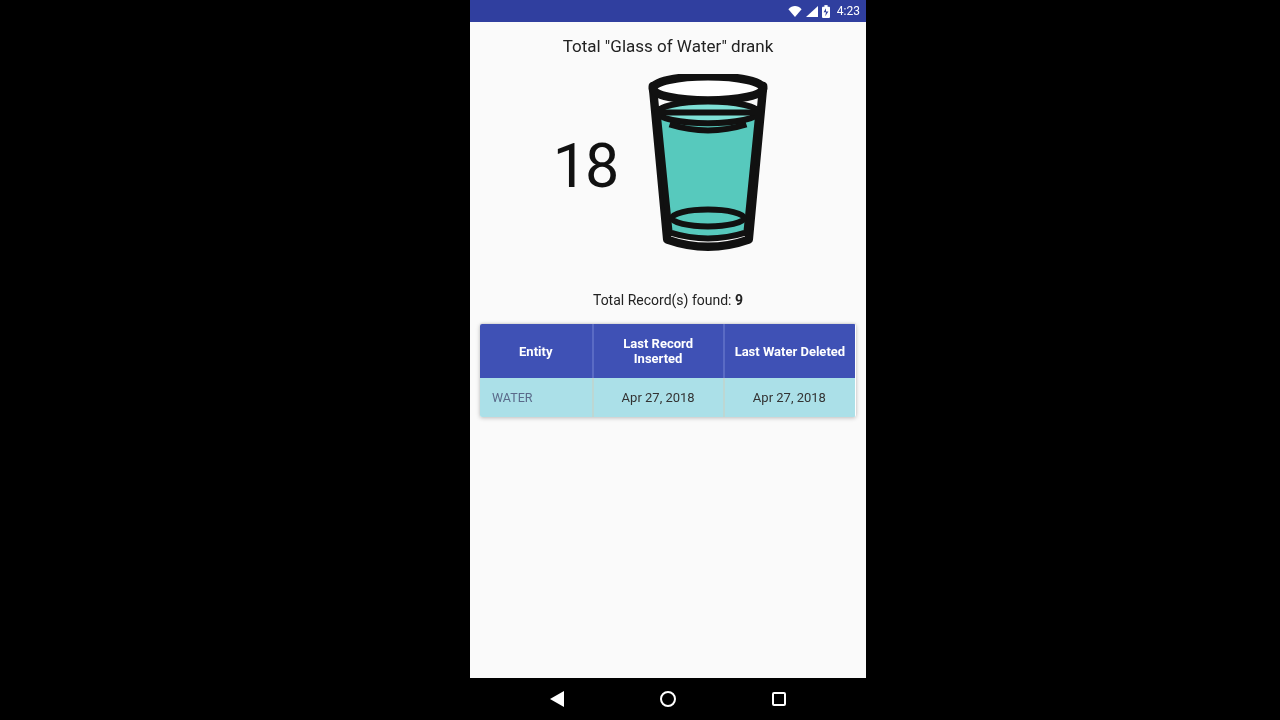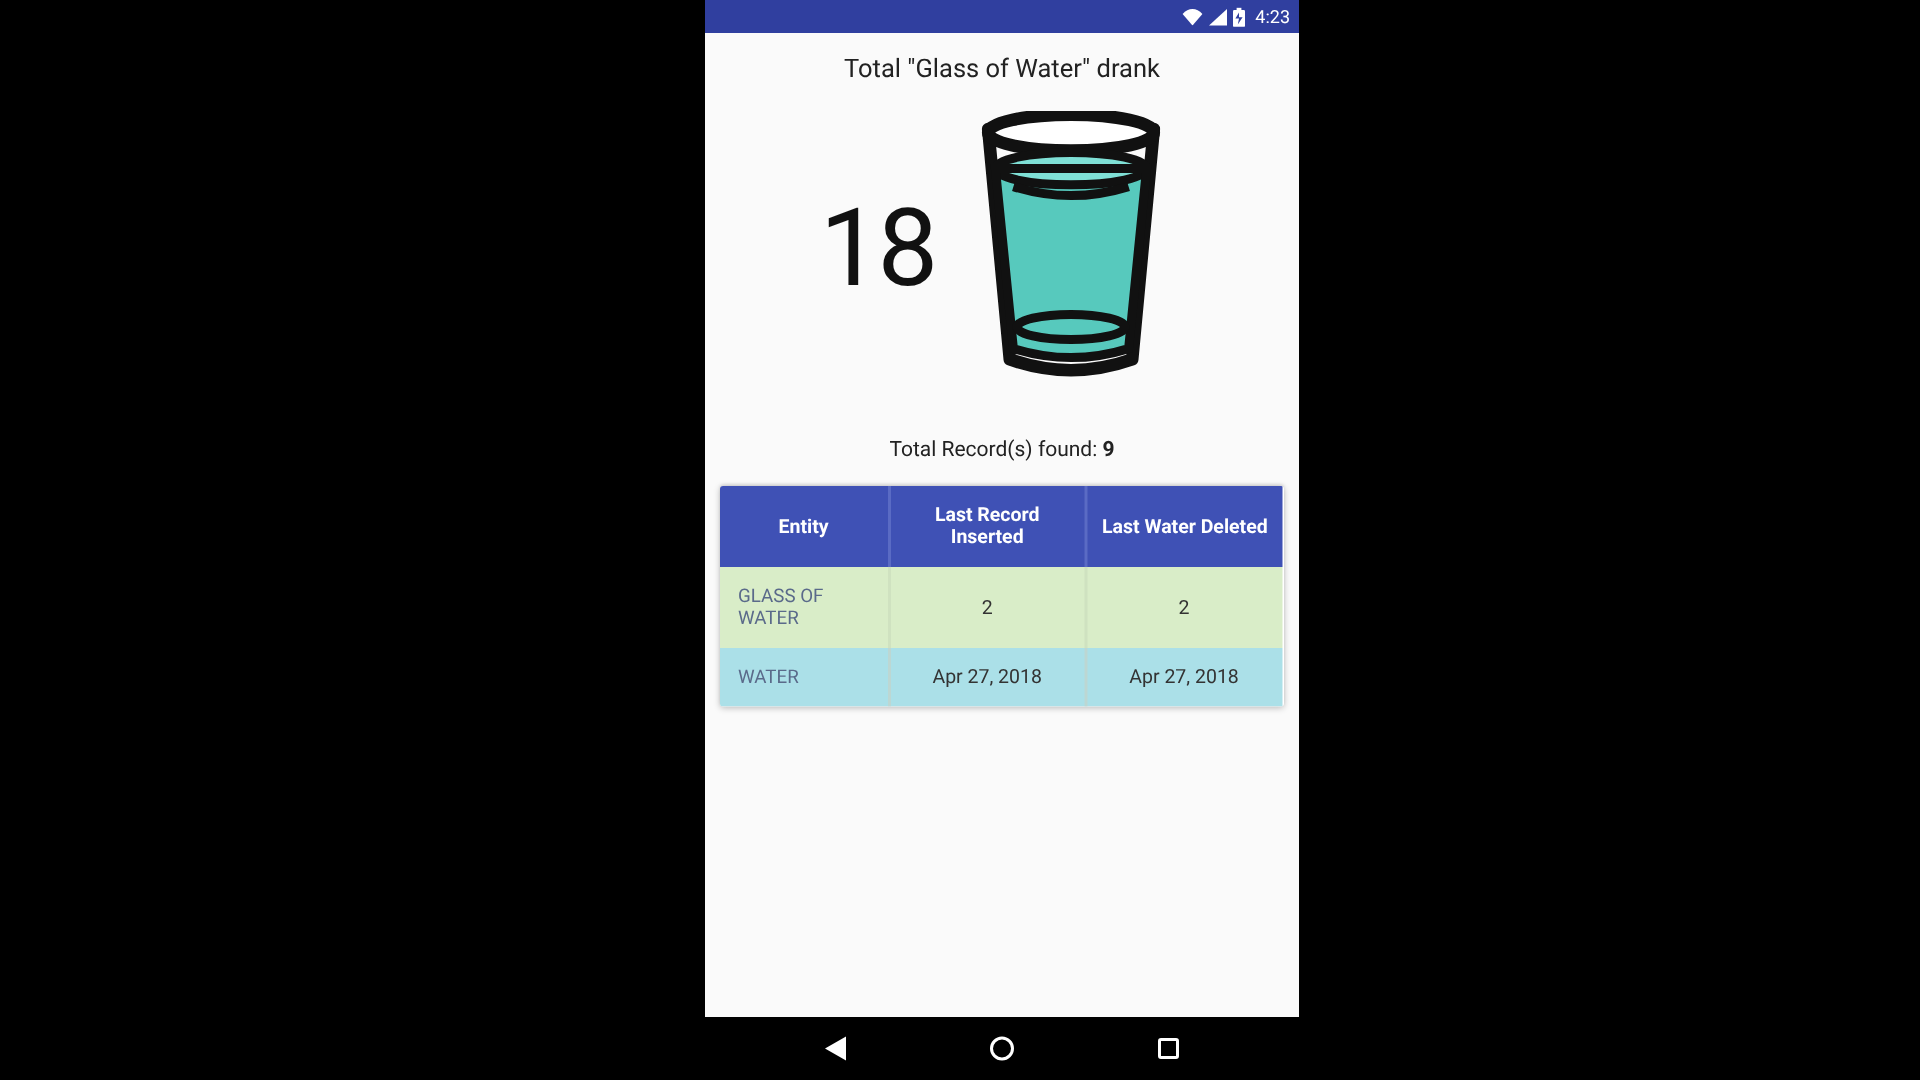--- a/index.html
+++ b/index.html
@@ -31,21 +31,21 @@
     display: flex; align-items: center; justify-content: space-between;
     padding: 0 14px; color: #fff;
   }
   .app-title { font-size: 18px; font-weight: 500; }
   .overflow { display:flex; flex-direction:column; gap:3px; padding:6px; cursor:pointer;}
   .overflow span { width:3px; height:3px; background:#fff; border-radius:50%; }
   
   .content { flex: 0 0 auto; background:#fafafa; padding: 12px 0 8px 0; display:flex; flex-direction:column; align-items:center; }
   .heading { font-size: 17px; color:#222; text-align:center; margin: 2px 0 18px 0; }
   .count-row { display:flex; align-items:center; justify-content:center; gap: 16px; margin-bottom: 28px; }
-  .big-num { font-size: 72px; line-height: 1; color:#111; font-weight: 400; letter-spacing: -2px;}
+  .big-num { font-size: 61px; line-height: 1; color:#111; font-weight: 400; letter-spacing: -2px;}
   .glass-svg { width: 150px; height: 180px; }
   .records-found { font-size: 14px; color:#222; text-align:right; margin-top: 6px; margin-bottom: 8px;}
   .records-found b { font-weight: 700; }
   
   .table-card {
     margin: 0 10px;
     background: #fff;
     box-shadow: 0 1px 4px rgba(0,0,0,.25), 0 -1px 2px rgba(0,0,0,.08);
     border-radius: 2px;
     overflow: hidden;
@@ -133,25 +133,20 @@
             <col class="c2">
           </colgroup>
         <thead>
           <tr>
             <th>Entity</th>
             <th>Last Record Inserted</th>
             <th>Last Water Deleted</th>
           </tr>
         </thead>
         <tbody>
-          <tr class="row-b">
-            <th class="sep">GLASS OF WATER</th>
-            <td class="sep">2</td>
-            <td>2</td>
-          </tr>
           <tr class="row-a">
             <th class="sep">WATER</th>
             <td class="sep">Apr 27, 2018</td>
             <td>Apr 27, 2018</td>
           </tr>
         </tbody>
       </table>
     </div>
 
     <div class="navbar">

